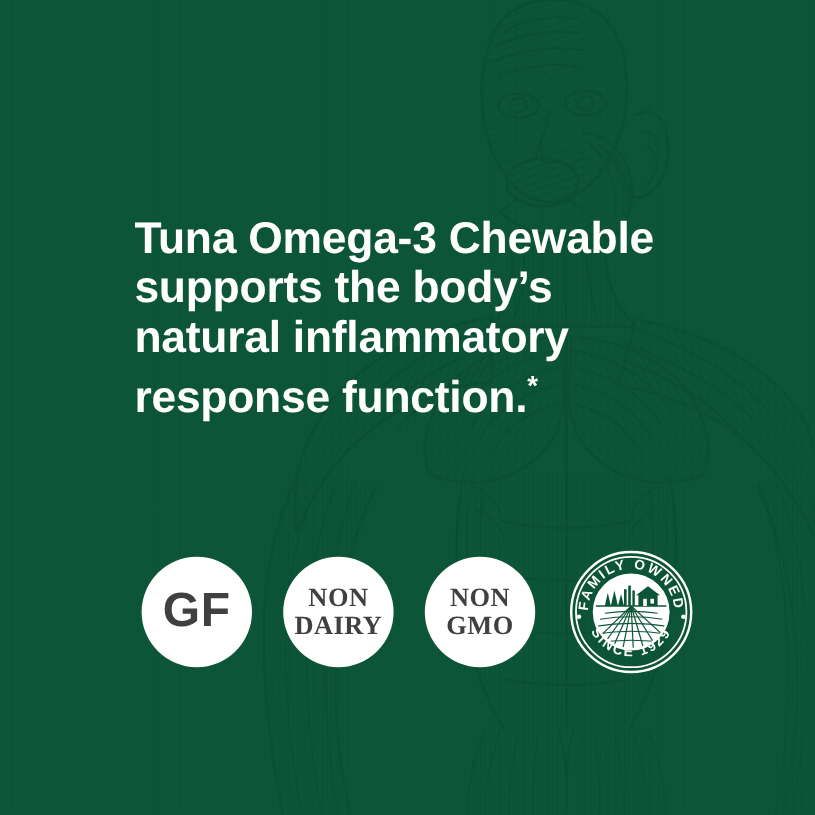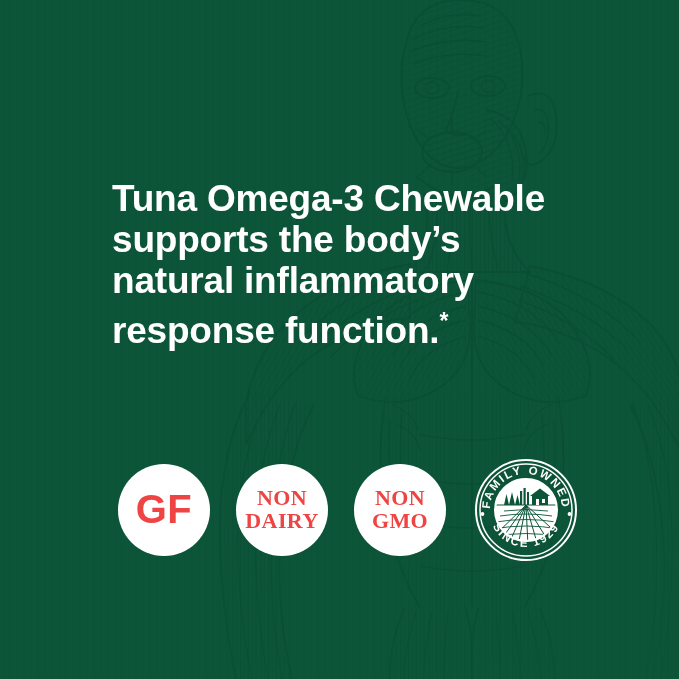--- a/index.html
+++ b/index.html
@@ -85,21 +85,21 @@
     width: 92px;
     height: 92px;
     border-radius: 50%;
     background: #ffffff;
     display: flex;
     align-items: center;
     justify-content: center;
     flex: 0 0 auto;
   }
   .badge-text {
-    color: #ef4444;
+    color: #404040;
     font-weight: 700;
     text-align: center;
     line-height: 1.04;
     white-space: pre-line;
   }
   .badge-text.gf {
     font-size: 40px;
     letter-spacing: 0.5px;
   }
   .badge-text.small {

